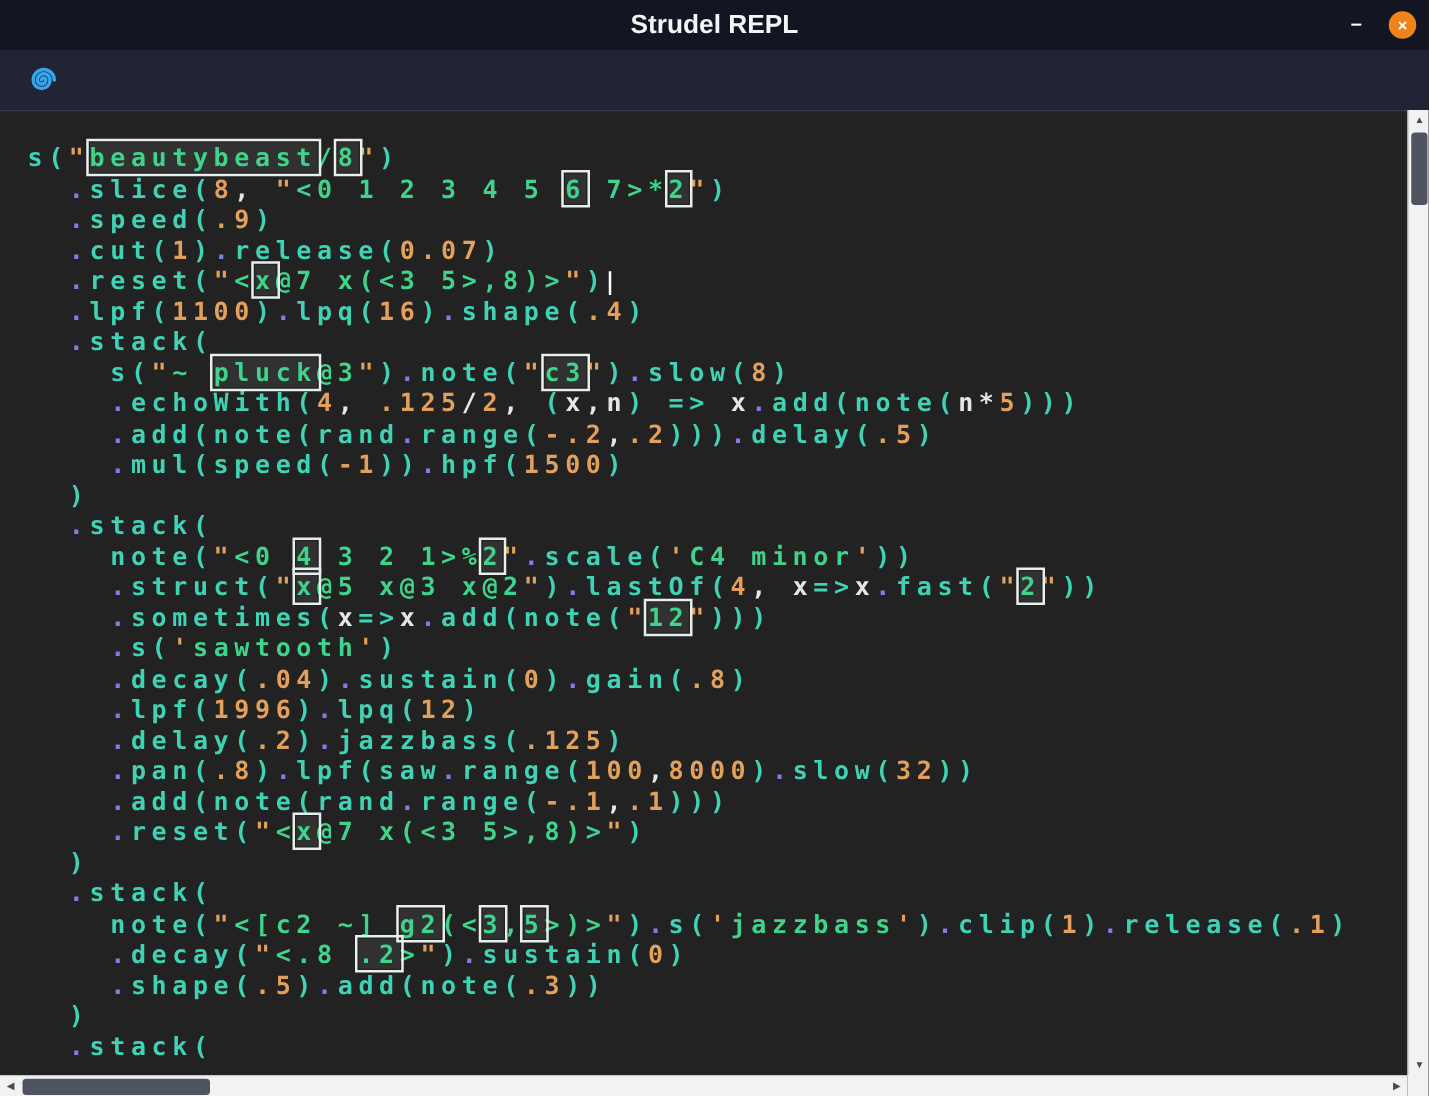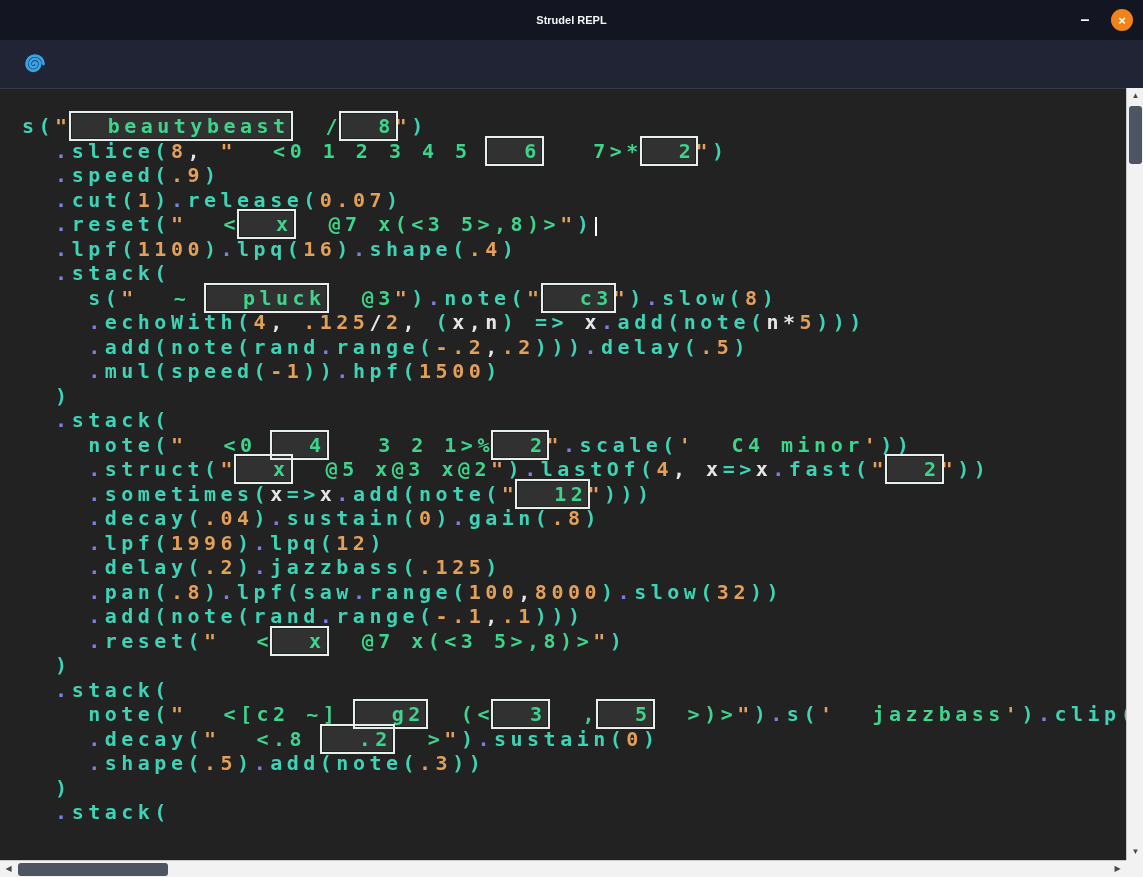--- a/index.html
+++ b/index.html
@@ -12,21 +12,21 @@
   }
   .window { position: absolute; inset: 0; }
 
   
   .titlebar {
     position: absolute; left: 0; top: 0; width: 1143px; height: 40px;
     background: var(--titlebar_bg);
     display: flex; align-items: center; justify-content: center;
   }
   .title {
-    color: #f4f5f7; font-size: 11px; font-weight: bold;
+    color: #f4f5f7; font-size: 21px; font-weight: bold;
   }
   .win-controls {
     position: absolute; right: 10px; top: 0; height: 40px;
     display: flex; align-items: center; gap: 16px;
   }
   .min-btn {
     color: #ffffff; font-size: 16px; font-weight: bold;
     width: 20px; text-align: center; cursor: pointer;
   }
   .close-btn {
@@ -55,21 +55,21 @@
     font-family: "DejaVu Sans Mono", "Liberation Mono", monospace;
     font-weight: bold;
     font-size: 20px;
     letter-spacing: 4.5px;
     cursor: text;
   }
   .code-line { height: 24.5px; line-height: 24.5px; white-space: pre; }
   .tok-t { color: var(--teal); }
   .tok-p { color: var(--purple); }
   .tok-n { color: var(--orange); }
-  .tok-s { color: var(--green); padding-left: 36px; }
+  .tok-s { color: var(--green); }
   .tok-w { color: var(--white); }
   .boxed {
     outline: 2px solid var(--box_outline);
     outline-offset: 1px;
     background: rgba(255,255,255,0.07);
   }
   .caret {
     display: inline-block; width: 2px; height: 19px;
     background: #ffffff; vertical-align: text-bottom; margin-left: 2px;
   }
@@ -136,20 +136,21 @@
       <div class="code-line"><span class="tok-w">  </span><span class="tok-p">.</span><span class="tok-t">stack</span><span class="tok-t">(</span></div>
       <div class="code-line"><span class="tok-w">    </span><span class="tok-t">s</span><span class="tok-t">(</span><span class="tok-n">"</span><span class="tok-s">~ </span><span class="tok-s boxed">pluck</span><span class="tok-s">@3</span><span class="tok-n">"</span><span class="tok-t">)</span><span class="tok-p">.</span><span class="tok-t">note</span><span class="tok-t">(</span><span class="tok-n">"</span><span class="tok-s boxed">c3</span><span class="tok-n">"</span><span class="tok-t">)</span><span class="tok-p">.</span><span class="tok-t">slow</span><span class="tok-t">(</span><span class="tok-n">8</span><span class="tok-t">)</span></div>
       <div class="code-line"><span class="tok-w">    </span><span class="tok-p">.</span><span class="tok-t">echoWith</span><span class="tok-t">(</span><span class="tok-n">4</span><span class="tok-w">, </span><span class="tok-n">.125</span><span class="tok-w">/</span><span class="tok-n">2</span><span class="tok-w">, </span><span class="tok-t">(</span><span class="tok-w">x</span><span class="tok-w">,</span><span class="tok-w">n</span><span class="tok-t">)</span><span class="tok-w"> </span><span class="tok-t">=&gt;</span><span class="tok-w"> </span><span class="tok-w">x</span><span class="tok-p">.</span><span class="tok-t">add</span><span class="tok-t">(</span><span class="tok-t">note</span><span class="tok-t">(</span><span class="tok-w">n</span><span class="tok-w">*</span><span class="tok-n">5</span><span class="tok-t">)))</span></div>
       <div class="code-line"><span class="tok-w">    </span><span class="tok-p">.</span><span class="tok-t">add</span><span class="tok-t">(</span><span class="tok-t">note</span><span class="tok-t">(</span><span class="tok-t">rand</span><span class="tok-p">.</span><span class="tok-t">range</span><span class="tok-t">(</span><span class="tok-n">-.2</span><span class="tok-w">,</span><span class="tok-n">.2</span><span class="tok-t">)))</span><span class="tok-p">.</span><span class="tok-t">delay</span><span class="tok-t">(</span><span class="tok-n">.5</span><span class="tok-t">)</span></div>
       <div class="code-line"><span class="tok-w">    </span><span class="tok-p">.</span><span class="tok-t">mul</span><span class="tok-t">(</span><span class="tok-t">speed</span><span class="tok-t">(</span><span class="tok-n">-1</span><span class="tok-t">))</span><span class="tok-p">.</span><span class="tok-t">hpf</span><span class="tok-t">(</span><span class="tok-n">1500</span><span class="tok-t">)</span></div>
       <div class="code-line"><span class="tok-w">  </span><span class="tok-t">)</span></div>
       <div class="code-line"><span class="tok-w">  </span><span class="tok-p">.</span><span class="tok-t">stack</span><span class="tok-t">(</span></div>
       <div class="code-line"><span class="tok-w">    </span><span class="tok-t">note</span><span class="tok-t">(</span><span class="tok-n">"</span><span class="tok-s">&lt;0 </span><span class="tok-s boxed">4</span><span class="tok-s"> 3 2 1&gt;%</span><span class="tok-s boxed">2</span><span class="tok-n">"</span><span class="tok-p">.</span><span class="tok-t">scale</span><span class="tok-t">(</span><span class="tok-n">'</span><span class="tok-s">C4 minor</span><span class="tok-n">'</span><span class="tok-t">))</span></div>
       <div class="code-line"><span class="tok-w">    </span><span class="tok-p">.</span><span class="tok-t">struct</span><span class="tok-t">(</span><span class="tok-n">"</span><span class="tok-s boxed">x</span><span class="tok-s">@5 x@3 x@2</span><span class="tok-n">"</span><span class="tok-t">)</span><span class="tok-p">.</span><span class="tok-t">lastOf</span><span class="tok-t">(</span><span class="tok-n">4</span><span class="tok-w">, </span><span class="tok-w">x</span><span class="tok-t">=&gt;</span><span class="tok-w">x</span><span class="tok-p">.</span><span class="tok-t">fast</span><span class="tok-t">(</span><span class="tok-n">"</span><span class="tok-s boxed">2</span><span class="tok-n">"</span><span class="tok-t">))</span></div>
       <div class="code-line"><span class="tok-w">    </span><span class="tok-p">.</span><span class="tok-t">sometimes</span><span class="tok-t">(</span><span class="tok-w">x</span><span class="tok-t">=&gt;</span><span class="tok-w">x</span><span class="tok-p">.</span><span class="tok-t">add</span><span class="tok-t">(</span><span class="tok-t">note</span><span class="tok-t">(</span><span class="tok-n">"</span><span class="tok-s boxed">12</span><span class="tok-n">"</span><span class="tok-t">)))</span></div>
+      <div class="code-line"><span class="tok-w">    </span><span class="tok-p">.</span><span class="tok-t">s</span><span class="tok-t">(</span><span class="tok-n">'</span><span class="tok-s">sawtooth</span><span class="tok-n">'</span><span class="tok-t">)</span></div>
       <div class="code-line"><span class="tok-w">    </span><span class="tok-p">.</span><span class="tok-t">decay</span><span class="tok-t">(</span><span class="tok-n">.04</span><span class="tok-t">)</span><span class="tok-p">.</span><span class="tok-t">sustain</span><span class="tok-t">(</span><span class="tok-n">0</span><span class="tok-t">)</span><span class="tok-p">.</span><span class="tok-t">gain</span><span class="tok-t">(</span><span class="tok-n">.8</span><span class="tok-t">)</span></div>
       <div class="code-line"><span class="tok-w">    </span><span class="tok-p">.</span><span class="tok-t">lpf</span><span class="tok-t">(</span><span class="tok-n">1996</span><span class="tok-t">)</span><span class="tok-p">.</span><span class="tok-t">lpq</span><span class="tok-t">(</span><span class="tok-n">12</span><span class="tok-t">)</span></div>
       <div class="code-line"><span class="tok-w">    </span><span class="tok-p">.</span><span class="tok-t">delay</span><span class="tok-t">(</span><span class="tok-n">.2</span><span class="tok-t">)</span><span class="tok-p">.</span><span class="tok-t">jazzbass</span><span class="tok-t">(</span><span class="tok-n">.125</span><span class="tok-t">)</span></div>
       <div class="code-line"><span class="tok-w">    </span><span class="tok-p">.</span><span class="tok-t">pan</span><span class="tok-t">(</span><span class="tok-n">.8</span><span class="tok-t">)</span><span class="tok-p">.</span><span class="tok-t">lpf</span><span class="tok-t">(</span><span class="tok-t">saw</span><span class="tok-p">.</span><span class="tok-t">range</span><span class="tok-t">(</span><span class="tok-n">100</span><span class="tok-w">,</span><span class="tok-n">8000</span><span class="tok-t">)</span><span class="tok-p">.</span><span class="tok-t">slow</span><span class="tok-t">(</span><span class="tok-n">32</span><span class="tok-t">))</span></div>
       <div class="code-line"><span class="tok-w">    </span><span class="tok-p">.</span><span class="tok-t">add</span><span class="tok-t">(</span><span class="tok-t">note</span><span class="tok-t">(</span><span class="tok-t">rand</span><span class="tok-p">.</span><span class="tok-t">range</span><span class="tok-t">(</span><span class="tok-n">-.1</span><span class="tok-w">,</span><span class="tok-n">.1</span><span class="tok-t">)))</span></div>
       <div class="code-line"><span class="tok-w">    </span><span class="tok-p">.</span><span class="tok-t">reset</span><span class="tok-t">(</span><span class="tok-n">"</span><span class="tok-s">&lt;</span><span class="tok-s boxed">x</span><span class="tok-s">@7 x(&lt;3 5&gt;,8)&gt;</span><span class="tok-n">"</span><span class="tok-t">)</span></div>
       <div class="code-line"><span class="tok-w">  </span><span class="tok-t">)</span></div>
       <div class="code-line"><span class="tok-w">  </span><span class="tok-p">.</span><span class="tok-t">stack</span><span class="tok-t">(</span></div>
       <div class="code-line"><span class="tok-w">    </span><span class="tok-t">note</span><span class="tok-t">(</span><span class="tok-n">"</span><span class="tok-s">&lt;[c2 ~] </span><span class="tok-s boxed">g2</span><span class="tok-s">(&lt;</span><span class="tok-s boxed">3</span><span class="tok-s">,</span><span class="tok-s boxed">5</span><span class="tok-s">&gt;)&gt;</span><span class="tok-n">"</span><span class="tok-t">)</span><span class="tok-p">.</span><span class="tok-t">s</span><span class="tok-t">(</span><span class="tok-n">'</span><span class="tok-s">jazzbass</span><span class="tok-n">'</span><span class="tok-t">)</span><span class="tok-p">.</span><span class="tok-t">clip</span><span class="tok-t">(</span><span class="tok-n">1</span><span class="tok-t">)</span><span class="tok-p">.</span><span class="tok-t">release</span><span class="tok-t">(</span><span class="tok-n">.1</span><span class="tok-t">)</span></div>
       <div class="code-line"><span class="tok-w">    </span><span class="tok-p">.</span><span class="tok-t">decay</span><span class="tok-t">(</span><span class="tok-n">"</span><span class="tok-s">&lt;.8 </span><span class="tok-s boxed">.2</span><span class="tok-s">&gt;</span><span class="tok-n">"</span><span class="tok-t">)</span><span class="tok-p">.</span><span class="tok-t">sustain</span><span class="tok-t">(</span><span class="tok-n">0</span><span class="tok-t">)</span></div>

